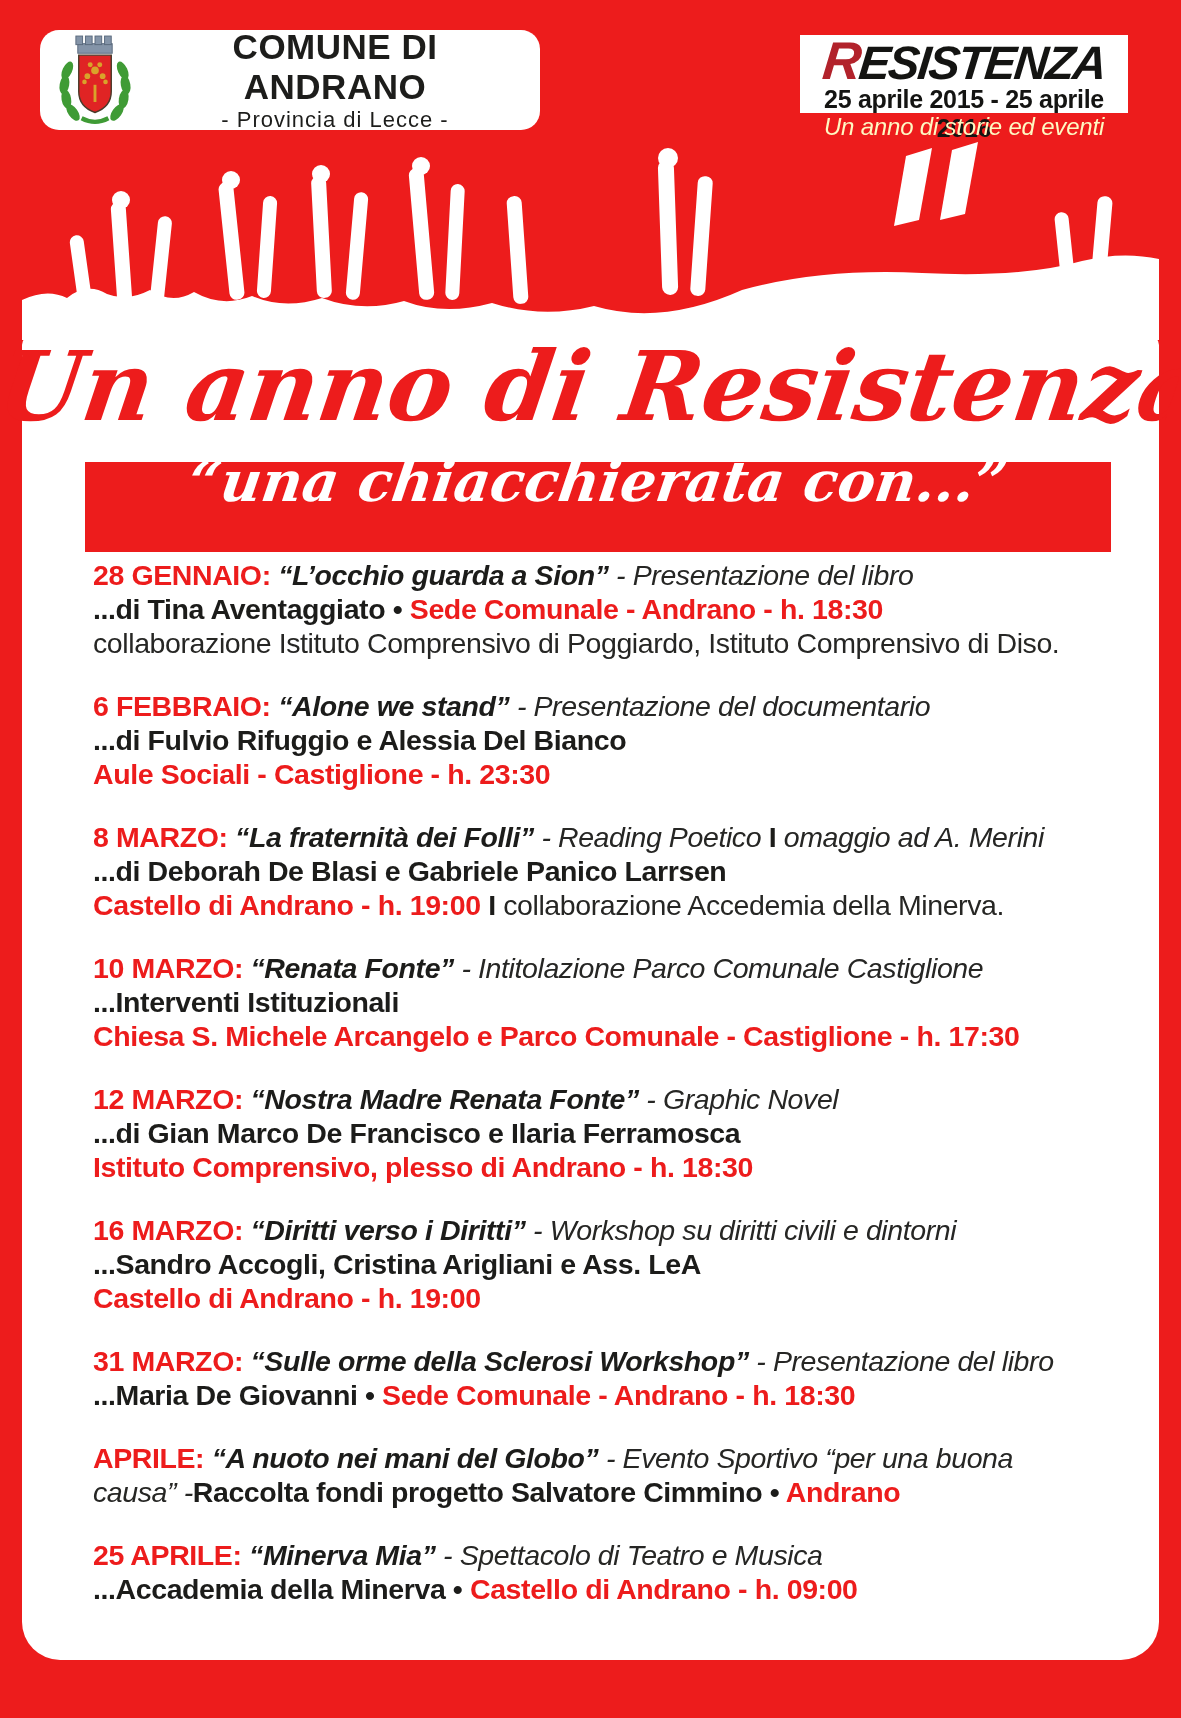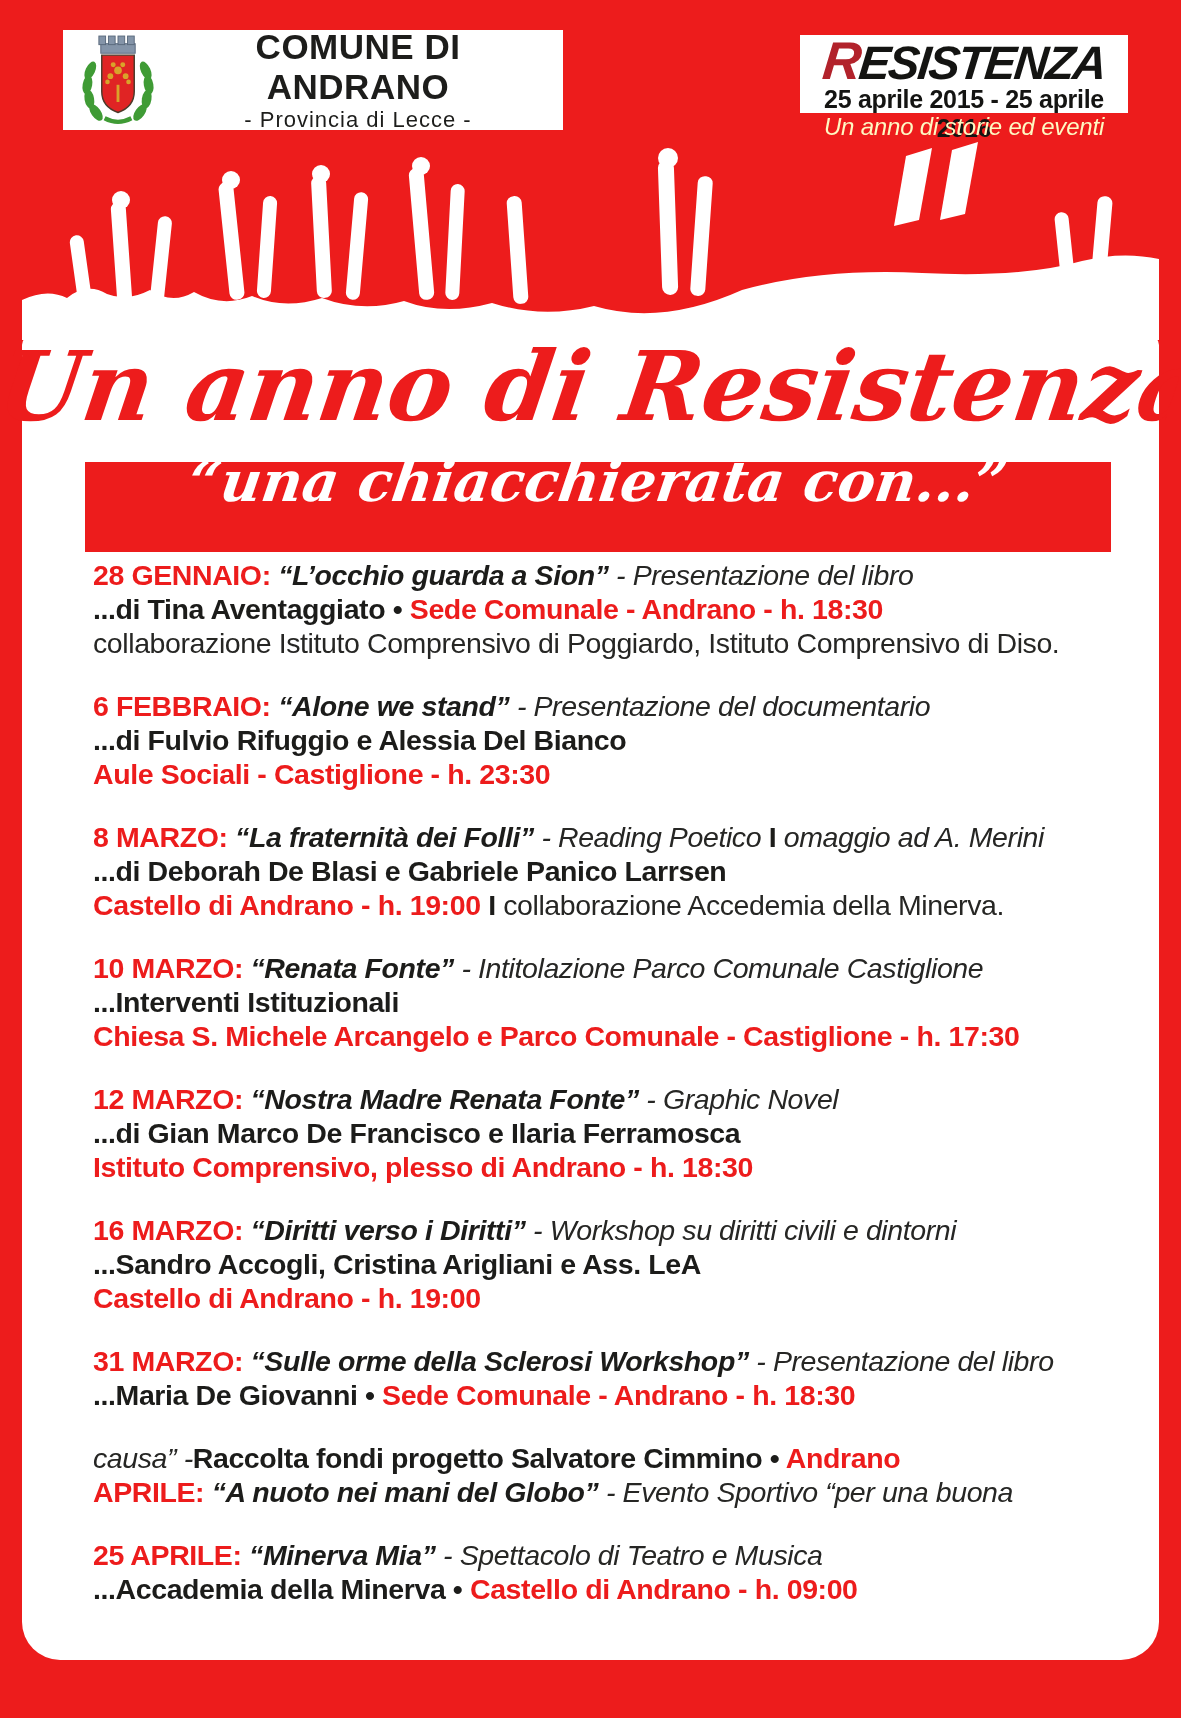--- a/index.html
+++ b/index.html
@@ -7,22 +7,22 @@
     width:1181px;height:1718px;position:relative;
     font-family:"Liberation Sans",sans-serif;
     background:#ed1c1c;
     overflow:hidden;
     --red:#ed1c1c; --dark:#222220; --logo-r:#b2222b;
   }
   .abs{position:absolute;}
 
   
   .comune-box{
-    left:63px;top:30px;width:500px;height:100px;background:#fff;
-    display:flex;align-items:center;
+    left:40px;top:30px;width:500px;height:100px;background:#fff;
+    display:flex;align-items:center;border-radius:19px;
   }
   .coat{width:86px;height:96px;margin-left:12px;flex:0 0 auto;}
   .comune-text{flex:1;text-align:center;padding-right:8px;}
   .comune-title{font-size:35px;font-weight:bold;color:#1d1d1b;letter-spacing:.5px;line-height:40px;}
   .comune-sub{font-size:22px;color:#1d1d1b;letter-spacing:1px;}
 
   .resistenza-box{
     left:800px;top:35px;width:328px;height:78px;background:#fff;
     text-align:center;overflow:visible;
   }
@@ -196,20 +196,20 @@
     <div class="event">
       <div class="line"><span class="sg-date">16 MARZO: </span><span class="sg-title">“Diritti verso i Diritti”</span><span class="sg-desc"> - Workshop su diritti civili e dintorni</span></div>
       <div class="line"><span class="sg-bold">...Sandro Accogli, Cristina Arigliani e Ass. LeA</span></div>
       <div class="line"><span class="sg-red">Castello di Andrano - h. 19:00</span></div>
     </div>
     <div class="event">
       <div class="line"><span class="sg-date">31 MARZO: </span><span class="sg-title">“Sulle orme della Sclerosi Workshop”</span><span class="sg-desc"> - Presentazione del libro</span></div>
       <div class="line"><span class="sg-bold">...Maria De Giovanni • </span><span class="sg-red">Sede Comunale - Andrano - h. 18:30</span></div>
     </div>
     <div class="event">
+      <div class="line"><span class="sg-date">APRILE: </span><span class="sg-title">“A nuoto nei mani del Globo”</span><span class="sg-desc"> - Evento Sportivo “per una buona</span></div>
       <div class="line"><span class="sg-desc">causa” -</span><span class="sg-bold">Raccolta fondi progetto Salvatore Cimmino • </span><span class="sg-red">Andrano</span></div>
-      <div class="line"><span class="sg-date">APRILE: </span><span class="sg-title">“A nuoto nei mani del Globo”</span><span class="sg-desc"> - Evento Sportivo “per una buona</span></div>
     </div>
     <div class="event">
       <div class="line"><span class="sg-date">25 APRILE: </span><span class="sg-title">“Minerva Mia”</span><span class="sg-desc"> - Spettacolo di Teatro e Musica</span></div>
       <div class="line"><span class="sg-bold">...Accademia della Minerva • </span><span class="sg-red">Castello di Andrano - h. 09:00</span></div>
     </div>
   </div>
 
 </body></html>

